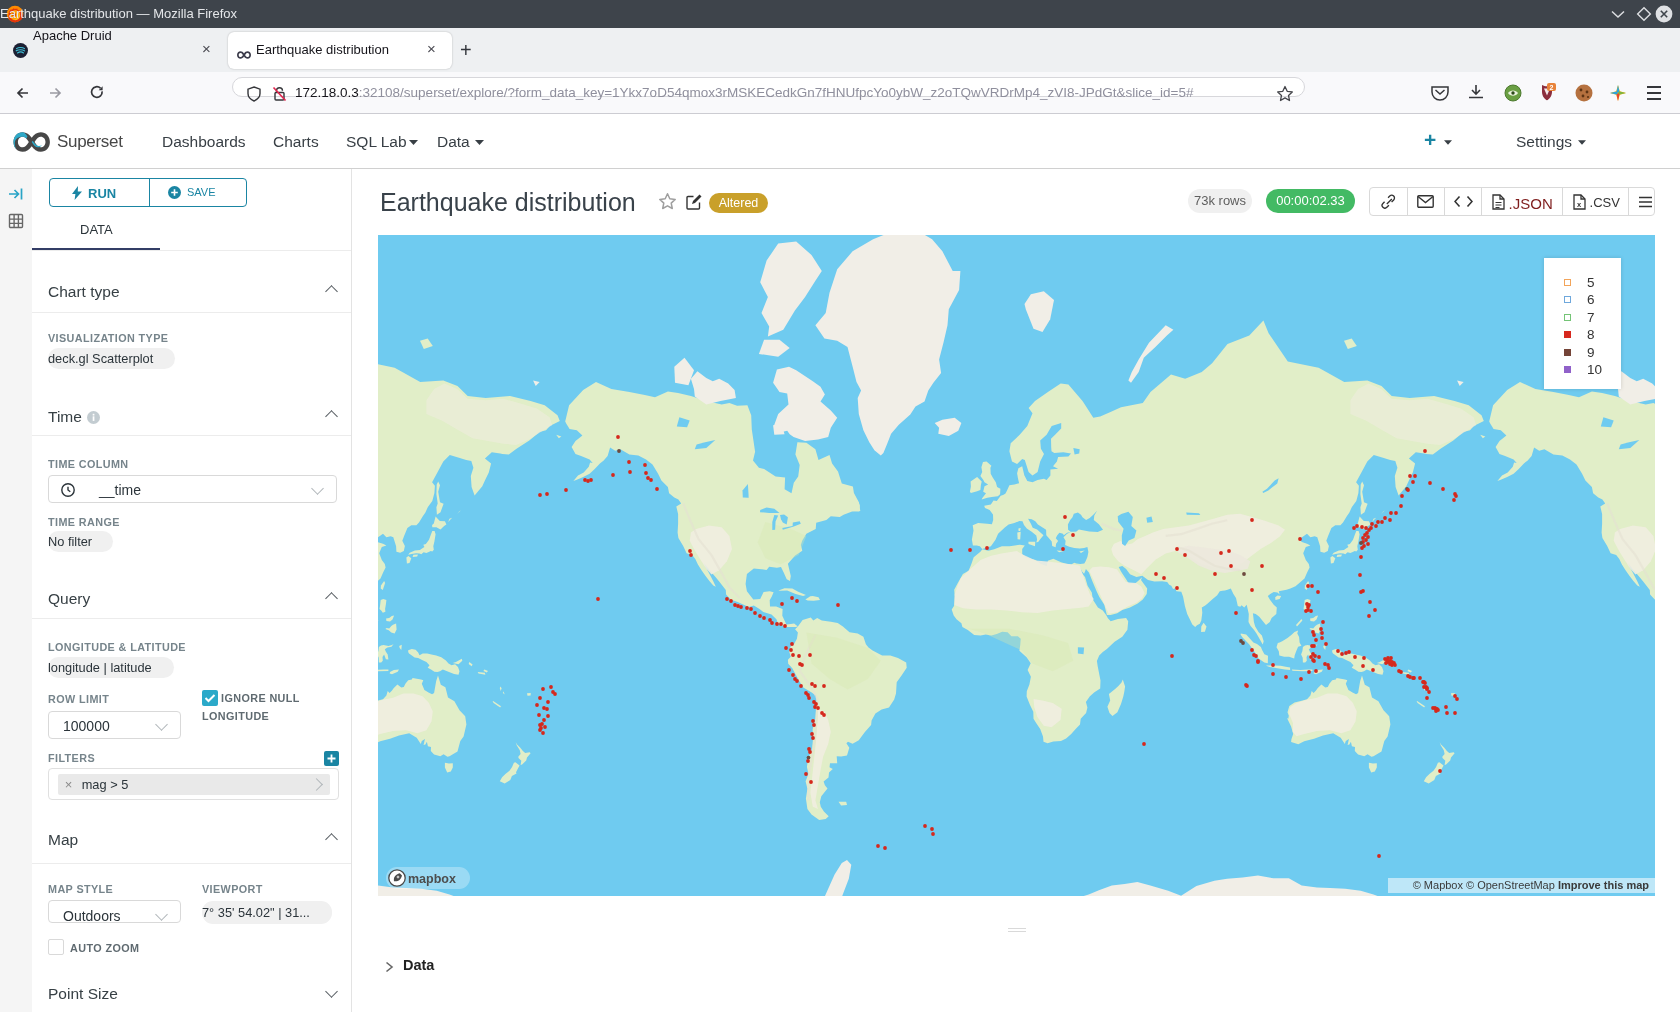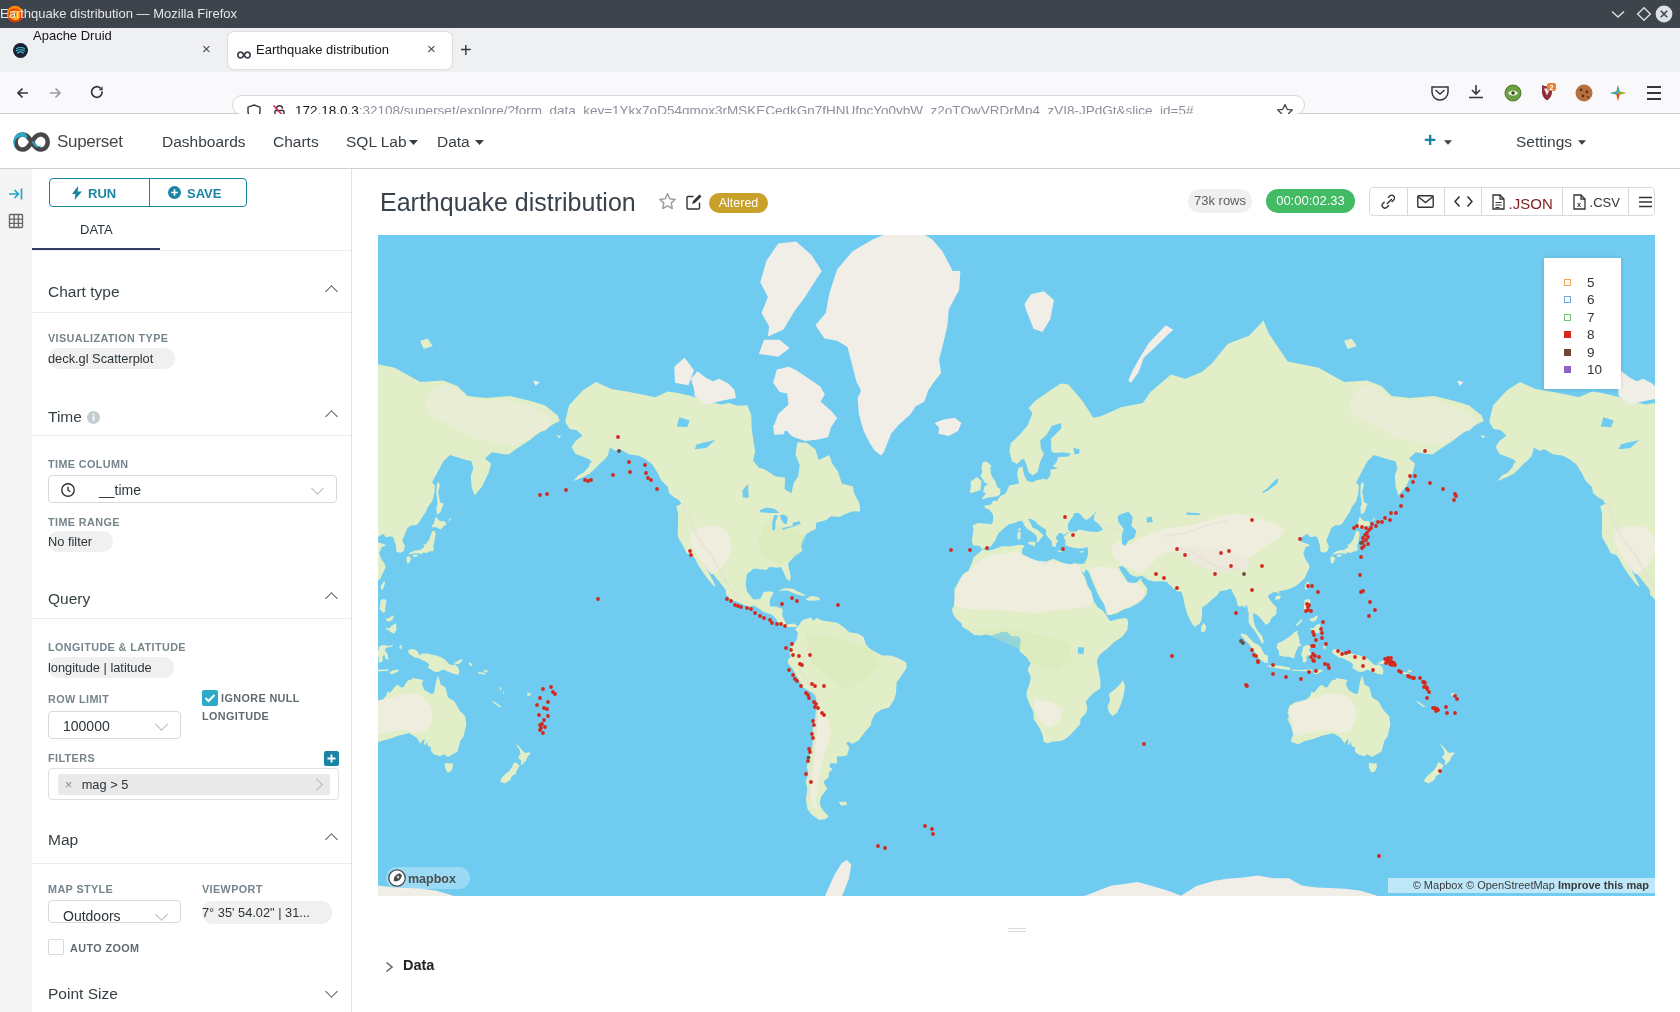--- a/index.html
+++ b/index.html
@@ -7,21 +7,21 @@
 
 #titlebar{height:28px;background:#3e444b;color:#e8eaed;position:relative}
 #titlebar .title{position:absolute;left:0;right:0;top:0;height:28px;text-align:left;font-size:13px;line-height:28px;color:#e4e6e9}
 #tabbar{height:44px;background:#eef0f2;position:relative}
 #tab1{position:absolute;left:0;top:0;width:222px;height:44px}
 #tab1 .t{position:absolute;left:33px;top:0;font-size:13px;color:#15141a}
 #tabactive{position:absolute;left:228px;top:4px;width:224px;height:37px;background:#fff;border-radius:6px;box-shadow:0 0 2px rgba(0,0,0,.25)}
 #tabactive .t{position:absolute;left:28px;top:10px;font-size:13px;color:#15141a}
 .tclose{position:absolute;top:13px;width:17px;height:17px;color:#4a4a52;font-size:15px;line-height:16px;text-align:center}
 #urlrow{height:42px;background:#f9f9fb;border-bottom:1px solid #ccccd2;position:relative}
-#urlfield{position:absolute;left:232px;top:23px;width:1073px;height:20px;background:#fff;border:1px solid #d7d7db;border-radius:10px}
+#urlfield{position:absolute;left:232px;top:5px;width:1073px;height:20px;background:#fff;border:1px solid #d7d7db;border-radius:10px}
 #urltext{position:absolute;left:62px;top:7px;font-size:13.5px;color:#8f8f9d;white-space:nowrap}
 #urltext b{color:#15141a;font-weight:normal}
 
 #navbar{height:55px;background:#fff;border-bottom:1px solid #d0d0d0;position:relative}
 .navitem{position:absolute;top:0;height:55px;line-height:55px;font-size:15.5px;color:#383f45}
 
 #mainrow{position:absolute;top:114px;left:0;right:0;bottom:0}
 #rail{position:absolute;left:0;top:55px;bottom:0;width:32px;background:#f5f5f5}
 #panel{position:absolute;left:32px;top:55px;width:320px;bottom:0;background:#fff;border-right:1px solid #e3e3e3}
 #content{position:absolute;left:353px;top:55px;right:0;bottom:0;background:#fff}
@@ -157,21 +157,21 @@
       <div class="abs" style="left:17px;top:9px;width:198px;height:29px;border:1px solid #1a85a3;border-radius:4px">
 <div class="abs" style="left:99px;top:0;width:1px;height:27px;background:#1a85a3"></div>
 <svg class="abs" style="left:22px;top:6.5px" width="10" height="14" viewBox="0 0 10 14">
           <path d="M6 0L0 8h3.4L2.6 14 10 5.5H5.8z" fill="#1a85a3"></path>
         </svg>
 <div class="abs" style="left:38px;top:7px;font-size:13px;font-weight:bold;color:#1a85a3">RUN</div>
 <svg class="abs" style="left:118px;top:7px" width="13" height="13" viewBox="0 0 13 13">
           <circle cx="6.5" cy="6.5" r="6.5" fill="#1a85a3"></circle>
           <path d="M6.5 3.2v6.6M3.2 6.5h6.6" stroke="#fff" stroke-width="1.6"></path>
         </svg>
-<div class="abs" style="left:137px;top:7px;font-size:13px;font-weight:bold;color:#1a85a3">SAVE</div>
+<div class="abs" style="left:137px;top:7px;font-size:11px;font-weight:normal;color:#1a85a3">SAVE</div>
 </div>
       <div class="abs" style="left:48px;top:53px;font-size:13px;color:#2b343a">DATA</div>
       <div class="abs" style="left:0;top:79px;width:128px;height:2.5px;background:#333d66"></div>
       <div class="hdiv" style="top:81px"></div>
       <div class="sect" style="top:114px">Chart type</div>
       <div class="chev chevup" style="left:295px;top:118px"></div>
       <div class="hdiv" style="top:143px"></div>
       <div class="lbl" style="left:16px;top:163px">VISUALIZATION TYPE</div>
       <div class="pill" style="left:16px;top:179px;width:127px;height:21px">deck.gl Scatterplot</div>
       <div class="sect" style="top:239px">Time</div>

